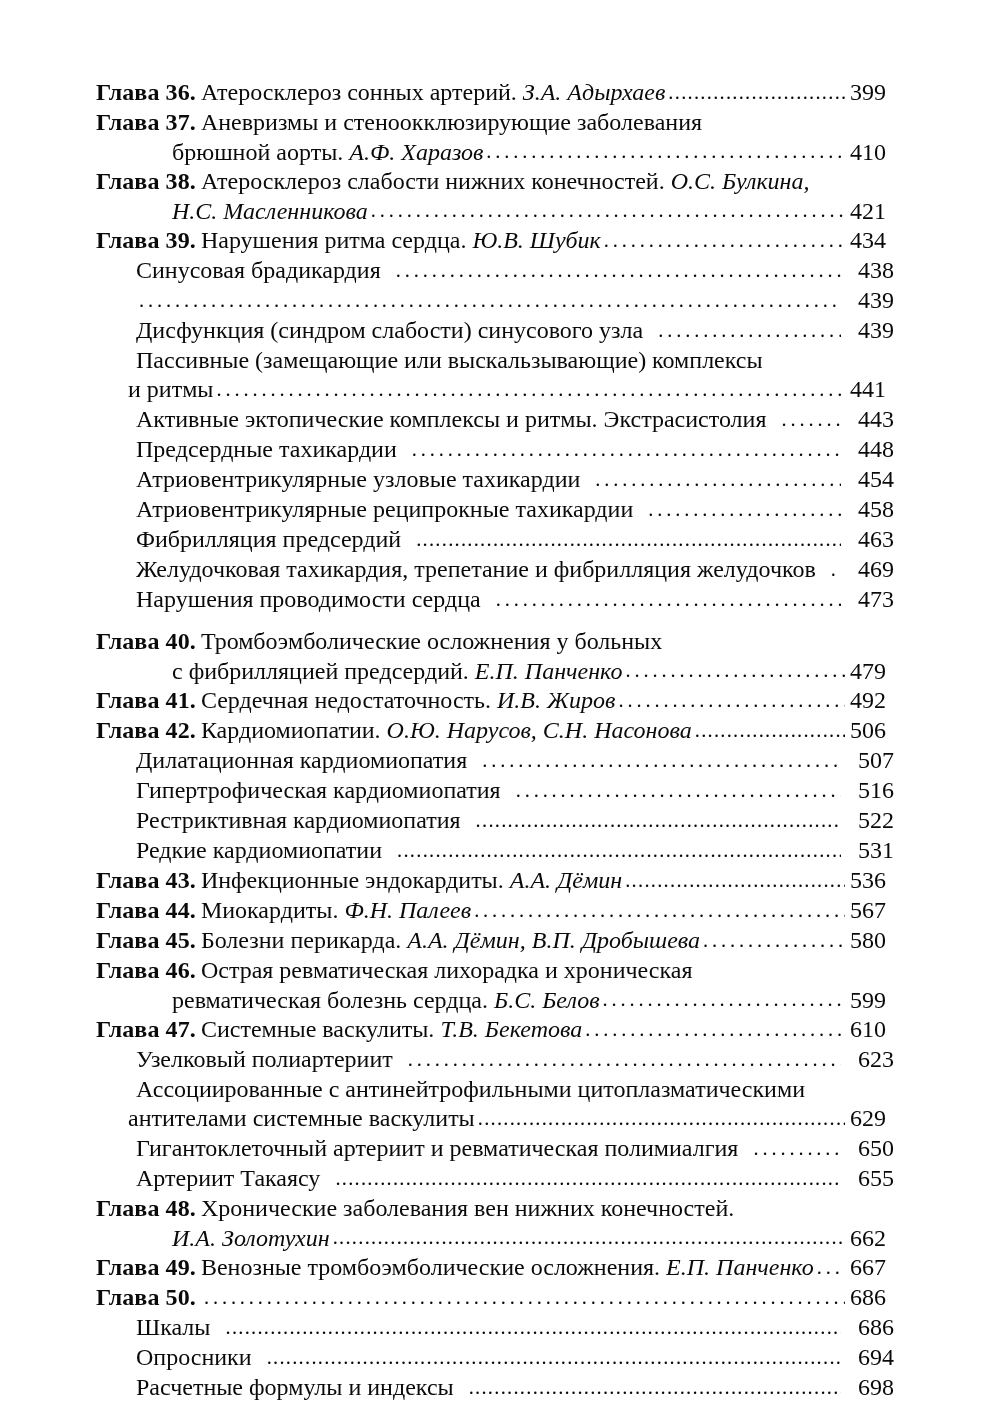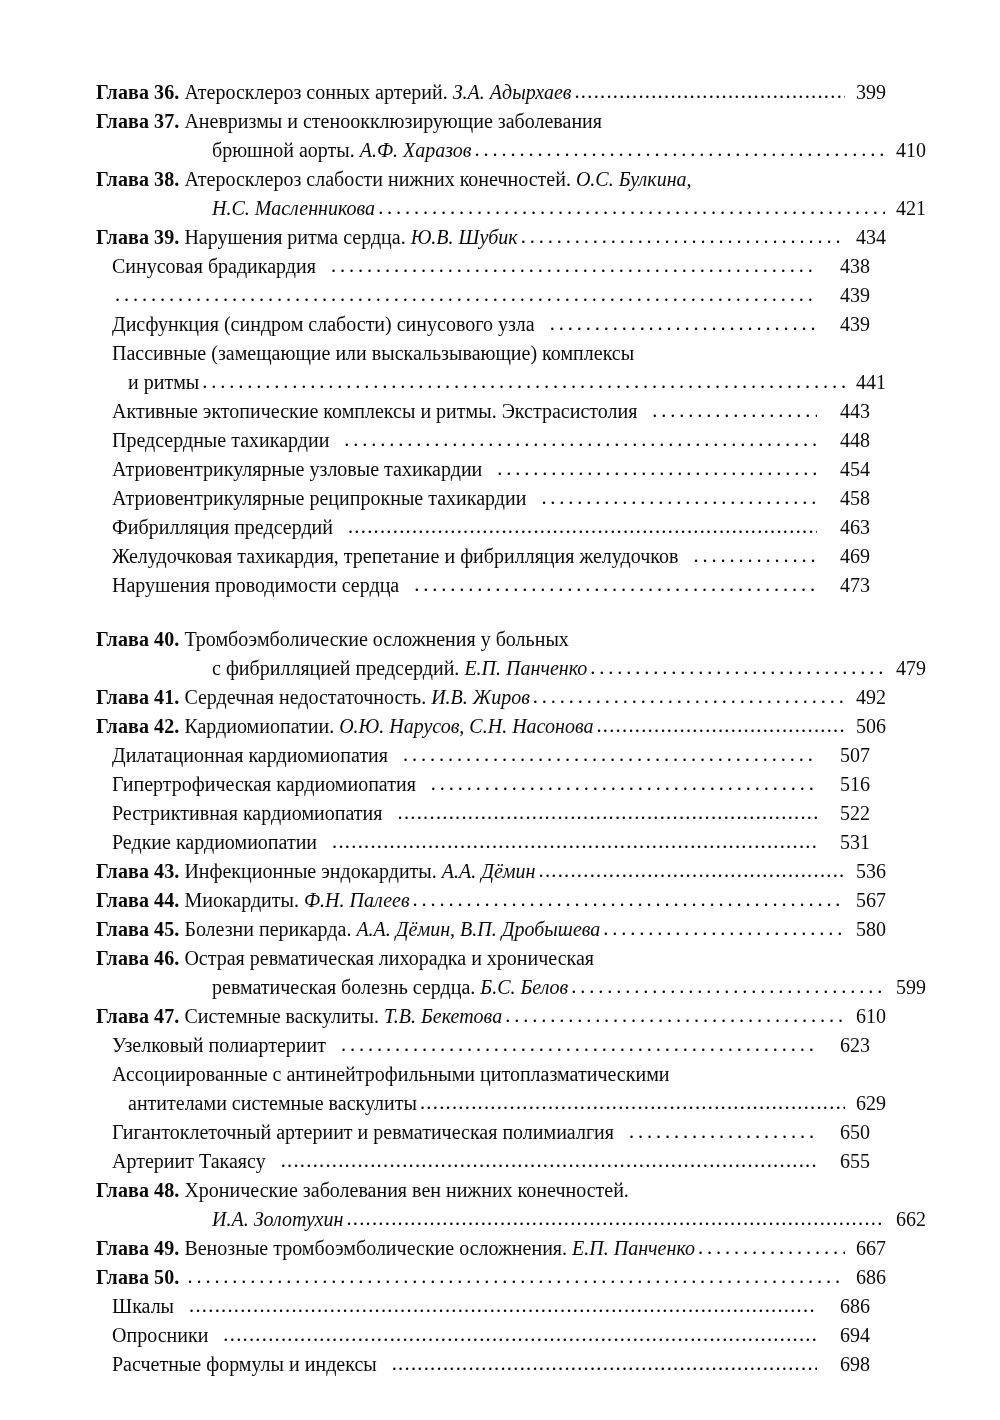--- a/index.html
+++ b/index.html
@@ -27,45 +27,46 @@
   .toc {
     display: block;
     width: 790px;
   }
 
   
   .entry {
     display: flex;
     align-items: baseline;
     width: 790px;
-    font-size: 20px;
+    font-size: 24px;
     line-height: 29px;
     white-space: nowrap;
   }
 
   
   .entry.chapter {
     margin-left: 0;
   }
   .entry.chapter .label {
     font-weight: bold;
     flex: 0 0 auto;
     letter-spacing: 0.1px;
     padding-right: 5px;
   }
 
   
   .entry.cont {
-    margin-left: 116px;
+    margin-left: 76px;
     width: 714px;
+    align-items: center;
   }
 
   
   .entry.sub {
-    margin-left: 16px;
+    margin-left: 40px;
     width: 758px;
     gap: 12px;
   }
 
   
   .entry.subcont {
     margin-left: 32px;
     width: 758px;
     font-family: Liberation Serif, serif;
   }
@@ -103,21 +104,21 @@
     flex: 0 0 auto;
     text-align: right;
     min-width: 40px;
     font-variant-numeric: lining-nums;
   }
 
   
   .entry.nonum .leader::before { content: ""; }
 
   
-  .gap-before { margin-top: 25px; }
+  .gap-before { margin-top: 12px; }
 </style>
 </head>
 <body>
 
 <div class="page">
   <div class="toc" id="toc-list">
       <div class="entry chapter">
         <span class="label">Глава 36.</span>
         <span class="title"><span>Атеросклероз сонных артерий. </span><span class="author">З.А. Адырхаев</span></span>
         <span class="leader tight" aria-hidden="true"></span>

